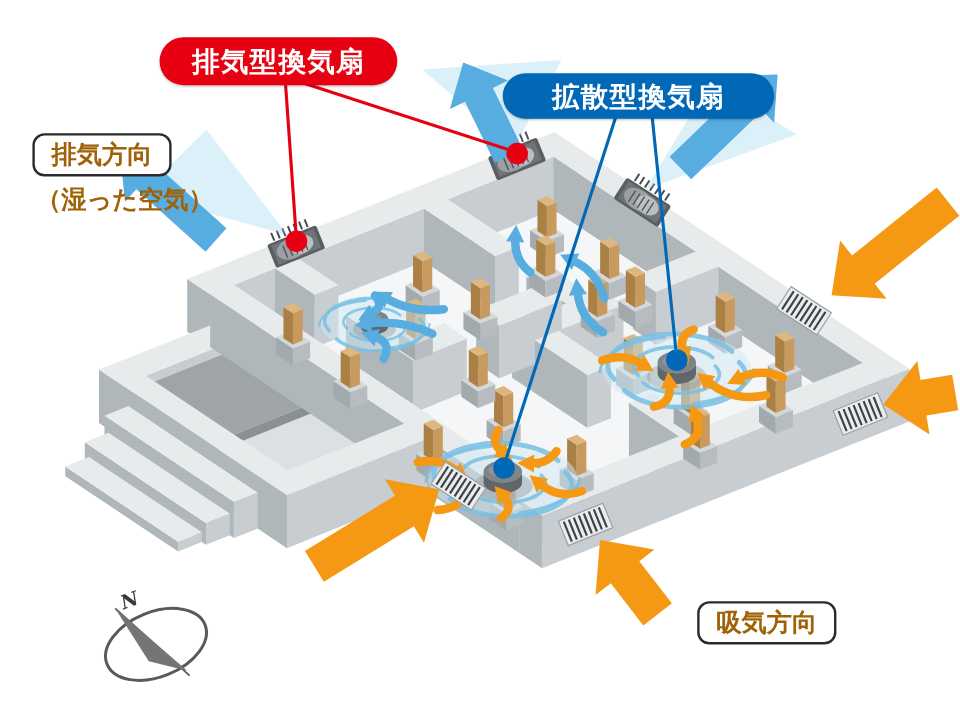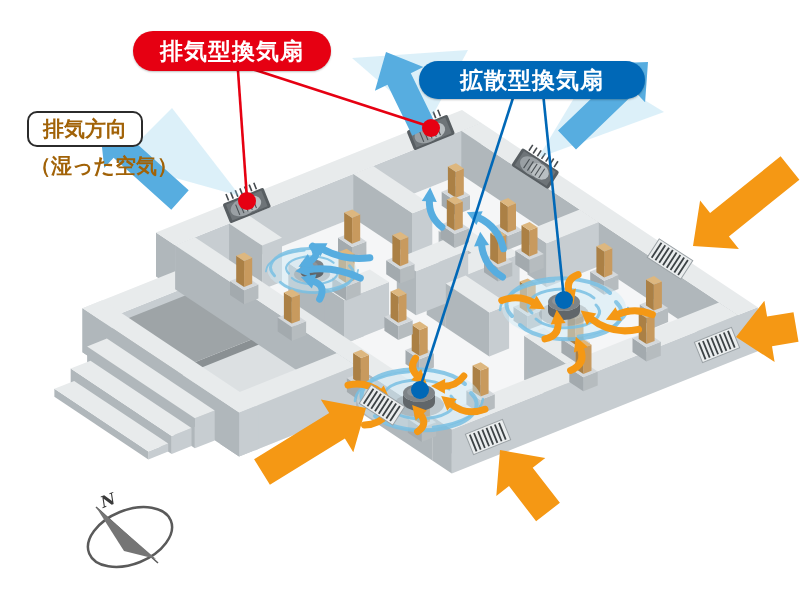--- a/index.html
+++ b/index.html
@@ -497,13 +497,14 @@
       </g>
     <text id="compassN" x="0" y="0" transform="translate(103,508) rotate(-20)" font-family="DejaVu Serif, serif" font-style="italic" font-weight="bold" font-size="16" fill="#3a3a3a">N</text>
   </svg>
 
   <div class="pill pill-red" style="background: rgb(230, 0, 18);">排気型換気扇</div>
   <div class="pill pill-blue" style="background: rgb(0, 104, 183);">拡散型換気扇</div>
 
   <div class="note nb-ex"><span class="note-box">排気方向</span></div>
   <div class="note ns-ex">（湿った空気）</div>
 
+  <div class="note nb-in"><span class="note-box">吸気方向</span></div>
 </div>
 
 </body></html>

